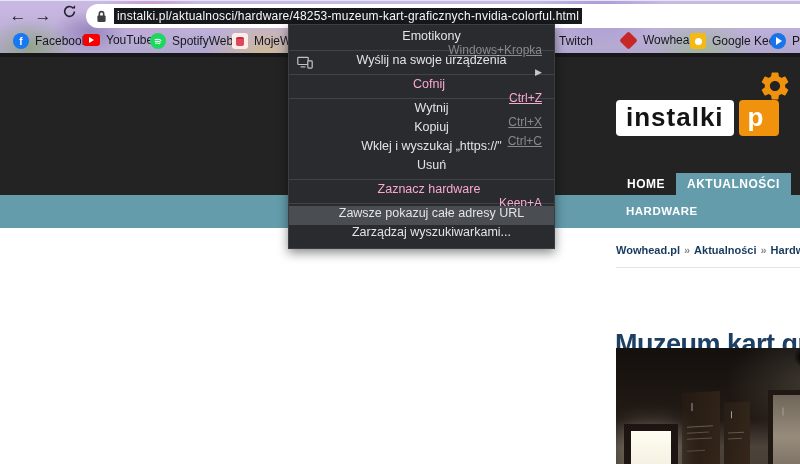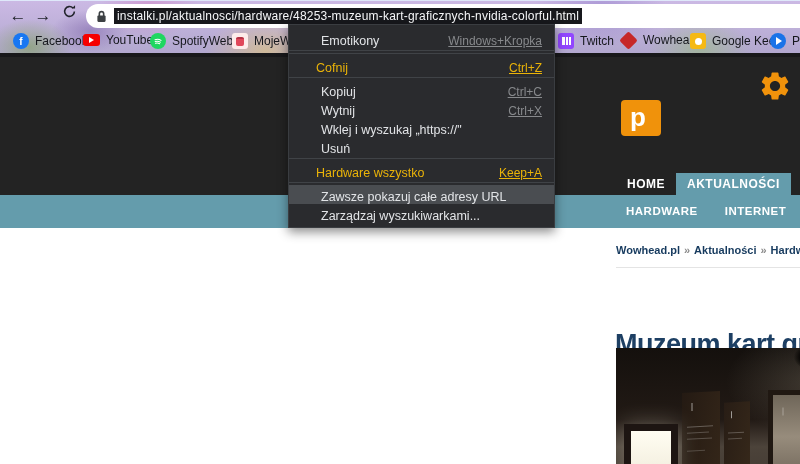--- a/index.html
+++ b/index.html
@@ -114,24 +114,24 @@
     background:linear-gradient(100deg,#281d15,#36281a); transform:skewY(-3deg); }
   .aimg .p3 { position:absolute; left:152px; top:42px; width:72px; height:120px;
     border:5px solid #201812;
     background:linear-gradient(180deg,#6f6659 0%, #978c7c 38%, #5a5045 100%); }
   .tx { position:absolute; background:rgba(255,255,255,.55); height:1px; }
 
   
   .cmenu { position:absolute; left:288px; top:24px; width:267px; background:#2a2b2e;
     border:1px solid #3a3d41; box-shadow:0 4px 10px rgba(0,0,0,.45); padding:4px 0;
     z-index:10; }
-  .mi { height:19px; display:flex; align-items:flex-end; padding:0 12px 0 32px;
-    font-size:12.5px; color:#e2e4e7; position:relative; }
+  .mi { height:19px; display:flex; align-items:center; padding:0 12px 0 32px;
+    font-size:12.5px; color:#e2e4e7; position:relative;flex-direction:column; }
   .mi .sc { margin-left:auto; color:#87898c; font-size:12px;text-decoration:underline; }
-  .mi.dis, .mi.dis .sc { color:#eab308;padding-left:27px; }
+  .mi.dis, .mi.dis .sc { color:#f9a8d4;padding-left:27px; }
   .mi.hov { background:#4a4d51; }
   .mi .licon { position:absolute; left:8px; top:3px; }
   .mi .caret { margin-left:auto; color:#c5c8cb; font-size:9px; }
   .msep { height:1px; background:#404347; margin:2px 0; }
 </style>
 </head>
 <body>
 
 <div class="screen">
 
@@ -173,21 +173,21 @@
           </svg>
       </span>
       <span>SpotifyWeb</span>
     </div>
     <div class="bm" style="left:232px">
       <span class="bmic ic-mw">
           <i></i>
         </span>
       <span>MojeWypi</span>
     </div>
-    <div class="bm" style="left:558px">
+    <div class="bm" style="left:537px">
       <span class="bmic ic-tw">
           <i></i>
         </span>
       <span>Twitch</span>
     </div>
     <div class="bm" style="left:620px">
       <span class="ic-wh"></span>
       <span>Wowhead</span>
     </div>
     <div class="bm" style="left:690px">
@@ -202,34 +202,34 @@
         </span>
       <span>P</span>
     </div>
   </div>
 
   <div class="page">
     <div class="hdr-dark"></div>
     <div class="teal"></div>
 
     <div class="logo">
+      <span class="logo-name">instalki</span>
       <span class="logo-tld">p</span>
     </div>
     <svg class="logo-gear" width="34" height="34" viewBox="0 0 24 24">
       <path fill="#f0920b" d="M19.14 12.94c.04-.3.06-.61.06-.94 0-.32-.02-.64-.07-.94l2.03-1.58c.18-.14.23-.41.12-.61l-1.92-3.32c-.12-.22-.37-.29-.59-.22l-2.39.96c-.5-.38-1.03-.7-1.62-.94l-.36-2.54c-.04-.24-.24-.41-.48-.41h-3.84c-.24 0-.43.17-.47.41L9.25 5.35c-.59.24-1.13.57-1.62.94L5.24 5.33c-.22-.08-.47 0-.59.22L2.74 8.87c-.12.21-.08.47.12.61l2.03 1.58c-.05.3-.09.63-.09.94s.02.64.07.94l-2.03 1.58c-.18.14-.23.41-.12.61l1.92 3.32c.12.22.37.29.59.22l2.39-.96c.5.38 1.03.7 1.62.94l.36 2.54c.05.24.24.41.48.41h3.84c.24 0 .44-.17.47-.41l.36-2.54c.59-.24 1.13-.56 1.62-.94l2.39.96c.22.08.47 0 .59-.22l1.92-3.32c.12-.22.07-.47-.12-.61l-2.01-1.58zM12 15.6c-1.98 0-3.6-1.62-3.6-3.6s1.62-3.6 3.6-3.6 3.6 1.62 3.6 3.6-1.62 3.6-3.6 3.6z"></path>
     </svg>
 
     <div class="nav1">
       <span class="nitem">HOME</span>
       <span class="nitem active">AKTUALNOŚCI</span>
       <span class="nitem">PROGRAM</span>
     </div>
     <div class="nav2">
       <span>HARDWARE</span>
-      <span>INTERNET</span>
 
     </div>
 
     <div class="breadcrumb">
       <span>Wowhead.pl</span><span class="sep">»</span><span>Aktualności</span><span class="sep">»</span><span>Hardware</span>
     </div>
     <div class="rule"></div>
 
     <div class="title">Muzeum kart graficzn</div>
     <div class="meta">
@@ -261,43 +261,56 @@
         </div>
     </div>
   </div>
 
   <div class="cmenu">
     <div class="mi">
       <span>Emotikony</span>
       <span class="sc">Windows+Kropka</span>
     </div>
     <div class="msep"></div>
+    <div class="mi">
+      <span class="licon">
+        <svg width="16" height="13" viewBox="0 0 20 16">
+            <g fill="none" stroke="#bfc3c7" stroke-width="1.5">
+              <rect x="1" y="1.5" width="13" height="9" rx="1"></rect>
+              <path d="M4.5 13.5h6"></path>
+            </g>
+            <rect x="13.5" y="6" width="5.5" height="9" rx="1" fill="#2a2b2e" stroke="#bfc3c7" stroke-width="1.5"></rect>
+          </svg>
+      </span>
+      <span>Wyślij na swoje urządzenia</span>
+      <span class="caret">▶</span>
+    </div>
     <div class="msep"></div>
     <div class="mi dis">
       <span>Cofnij</span>
       <span class="sc">Ctrl+Z</span>
     </div>
     <div class="msep"></div>
     <div class="mi">
+      <span>Wytnij</span>
+      <span class="sc">Ctrl+X</span>
+    </div>
+    <div class="mi">
       <span>Kopiuj</span>
       <span class="sc">Ctrl+C</span>
     </div>
     <div class="mi">
-      <span>Wytnij</span>
-      <span class="sc">Ctrl+X</span>
-    </div>
-    <div class="mi">
       <span>Wklej i wyszukaj „https://"</span>
     </div>
     <div class="mi">
       <span>Usuń</span>
     </div>
     <div class="msep"></div>
     <div class="mi dis">
-      <span>Hardware wszystko</span>
+      <span>Zaznacz hardware</span>
       <span class="sc">Keep+A</span>
     </div>
     <div class="msep"></div>
     <div class="mi hov">
       <span>Zawsze pokazuj całe adresy URL</span>
     </div>
     <div class="mi">
       <span>Zarządzaj wyszukiwarkami...</span>
     </div>
   </div>

